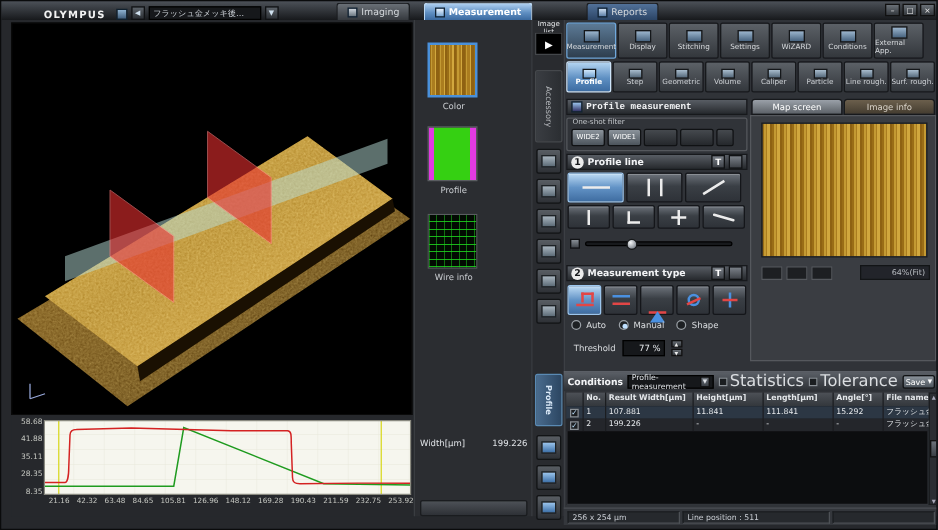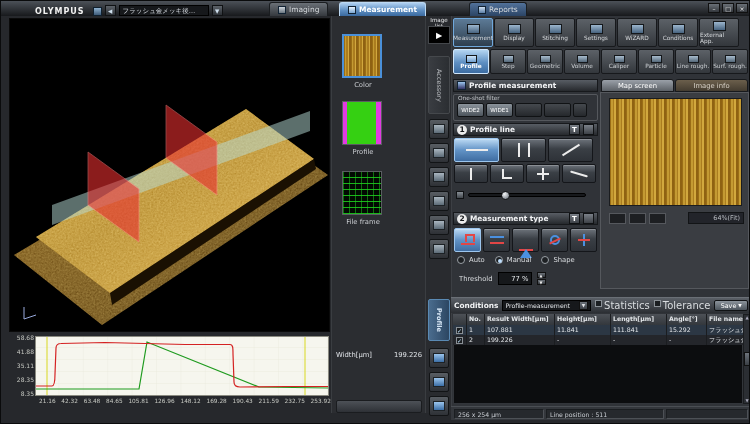--- a/index.html
+++ b/index.html
@@ -159,21 +159,21 @@
   
   .dshead{position:absolute;left:450px;top:296px;width:300px;height:16px;background:linear-gradient(#5a5f66,#2b2e33);
     border-top:1px solid #6a6f76;display:flex;align-items:center;gap:4px;padding:0 3px;}
   .ds-title{font-size:7.4px;font-weight:bold;color:#f2f3f5;}
   .ds-drop{width:95px;height:11px;background:#16181b;border:1px solid #000;font-size:6.2px;color:#dfe2e6;
     display:flex;align-items:center;padding:0 2px;gap:2px;}
   .ds-drop .arr{margin-left:auto;width:9px;height:9px;background:linear-gradient(#6d737b,#3a3f45);
     font-size:4.5px;display:flex;align-items:center;justify-content:center;border:1px solid #111;}
   .cbx{width:7px;height:7px;border:1px solid #8a9096;background:#1b1e21;display:flex;align-items:center;justify-content:center;flex:none;}
   .cbx i{font-style:normal;font-size:6px;color:#bfe3ff;line-height:7px;}
-  .ds-cb{display:flex;align-items:flex-start;gap:2px;font-size:10px;color:#dadde0;}
+  .ds-cb{display:flex;align-items:center;gap:2px;font-size:13px;color:#dadde0;}
   .save-btn{margin-left:auto;width:36px;height:11px;background:linear-gradient(#8b939b,#4c545c);border:1px solid #101214;
     border-radius:2px;font-size:6.4px;color:#fff;display:flex;align-items:center;justify-content:center;gap:2px;}
   .dt-body{position:absolute;left:452px;top:313px;width:290px;height:90px;background:#0c0d0f;border:1px solid #32353a;}
   .dt-row{position:absolute;left:452px;width:290px;height:10px;display:flex;align-items:center;}
   .dt-head{top:313px;height:11px;background:linear-gradient(#4d5157,#33373c);font-weight:bold;}
   .dc{border-right:1px solid #1b1d20;font-size:6.2px;line-height:10px;padding-left:2px;overflow:hidden;
     white-space:nowrap;height:100%;color:#e4e7ea;}
   .w-cb{width:14px;display:flex;align-items:center;justify-content:center;padding-left:0;}
   .w-no{width:18px;}.w-a{width:70px;}.w-b{width:56px;}.w-c{width:56px;}.w-d{width:40px;}.w-e{width:36px;border-right:none;}
   .row1{top:324px;background:#2c3744;}
@@ -290,21 +290,21 @@
       <span>253.92</span>
     </div>
   </div>
 
   <div class="thumbcol">
     <div class="thumb sel th-color" style="top:18px;"></div>
     <div class="thlabel" style="top:65px;">Color</div>
     <div class="thumb th-height" style="top:85px;"></div>
     <div class="thlabel" style="top:132px;">Profile</div>
     <div class="thumb th-wire" style="top:155px;"></div>
-    <div class="thlabel" style="top:202px;">File frame</div>
+    <div class="thlabel" style="top:202px;">Wire info</div>
     <div class="width-row">
       <span>Width[μm]</span>
       <span>199.226</span>
     </div>
     <div class="thumb-btn"></div>
   </div>
 
   <div class="strip">
     <div class="il-label">Image list</div>
     <div class="il-btn">▶</div>
@@ -386,21 +386,21 @@
     <div class="rbtn2">
       <span class="ric2"></span>
       <span>Line rough.</span>
     </div>
     <div class="rbtn2">
       <span class="ric2"></span>
       <span>Surf. rough.</span>
     </div>
   </div>
 
-  <div class="secbar" style="top:78px;">
+  <div class="secbar" style="top:78px;font-family:Liberation Mono, monospace;">
     <span class="hdric"></span>
     <span>Profile measurement</span>
   </div>
 
   <div class="group">
     <span class="group-label">One-shot filter</span>
     <div class="osf-row">
       <div class="osf">WIDE2</div>
       <div class="osf">WIDE1</div>
       <div class="osf dim"></div>

